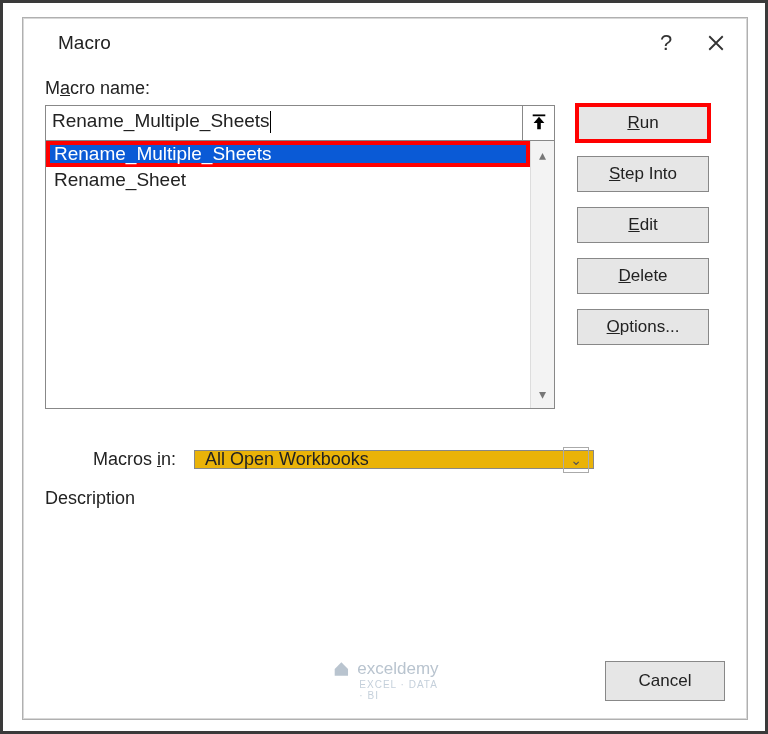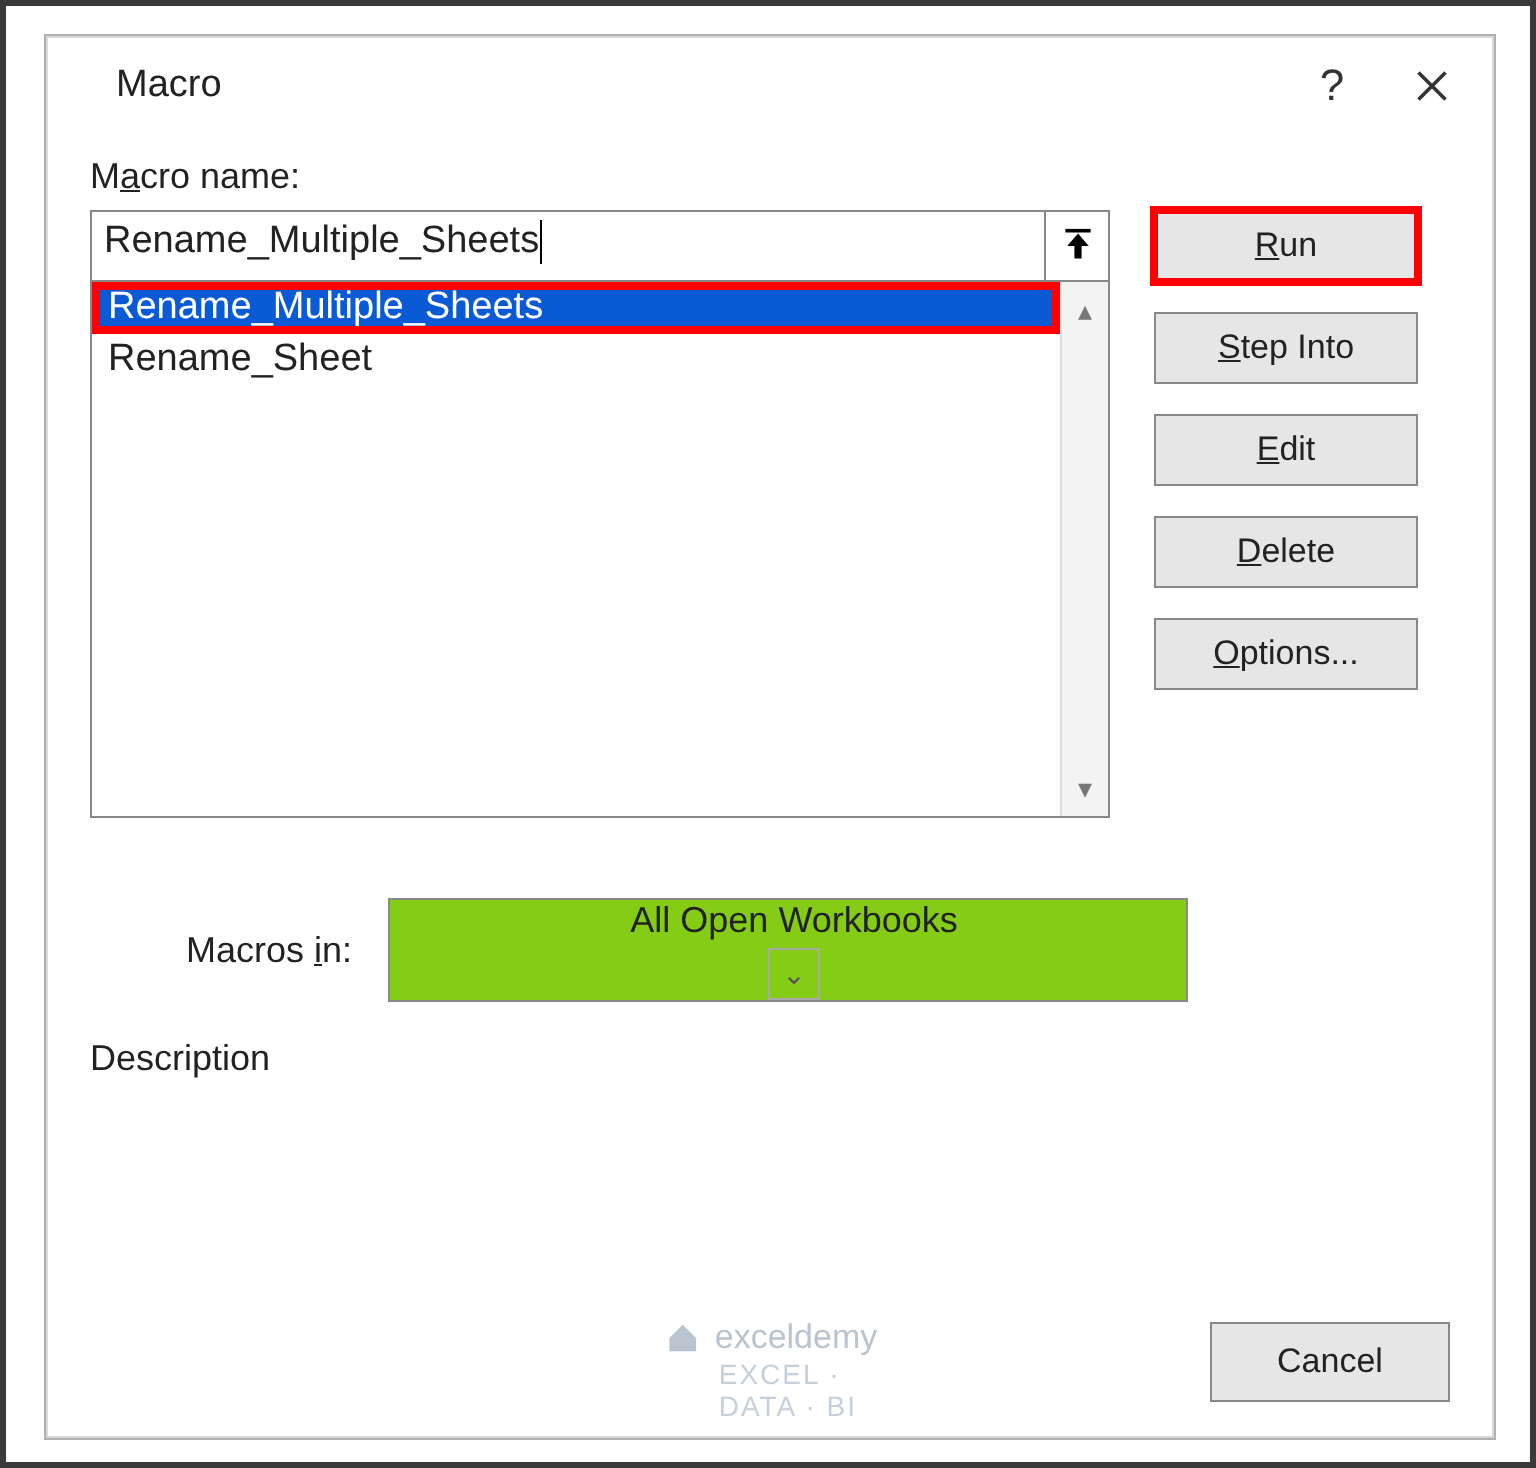--- a/index.html
+++ b/index.html
@@ -138,27 +138,26 @@
   }
 
   .macros-in-row {
     margin-top: 40px;
     display: flex;
     align-items: center;
     gap: 18px;
     margin-left: 48px;
   }
   .select {
-    width: 400px; height: 52px;
-    border: 1px solid #888;
-    background: #84cc16;
+    width: 400px; height: 19px;
+    border: 1px solid #888;
+    background: #eab308;
     display: flex; align-items: center; justify-content: space-between;
     padding: 0 4px 0 10px;
     font-size: 18px;
-    flex-direction: column;
   }
   .select .chev {
     width: 26px; height: 26px;
     border: 1px solid #aaa;
     display: flex; align-items: center; justify-content: center;
     font-size: 14px; color: #555;
   }
 
   .desc-label { margin-top: 18px; }
 
@@ -179,21 +178,21 @@
     left: 50%; bottom: 40px;
     transform: translateX(-50%);
     color: #b9c4cf;
     font-size: 17px;
     display: flex; align-items: center; gap: 6px;
     pointer-events: none;
   }
   .watermark .sub {
     position: absolute;
     top: 20px; left: 28px;
-    font-size: 14px; letter-spacing: 1px;
+    font-size: 10px; letter-spacing: 1px;
     color: #c5d0db;
   }
   .watermark svg { width: 20px; height: 20px; }
 
   .caret {
     display: inline-block;
     width: 1px; height: 22px;
     background: #000;
     vertical-align: middle;
     margin-left: 0;

